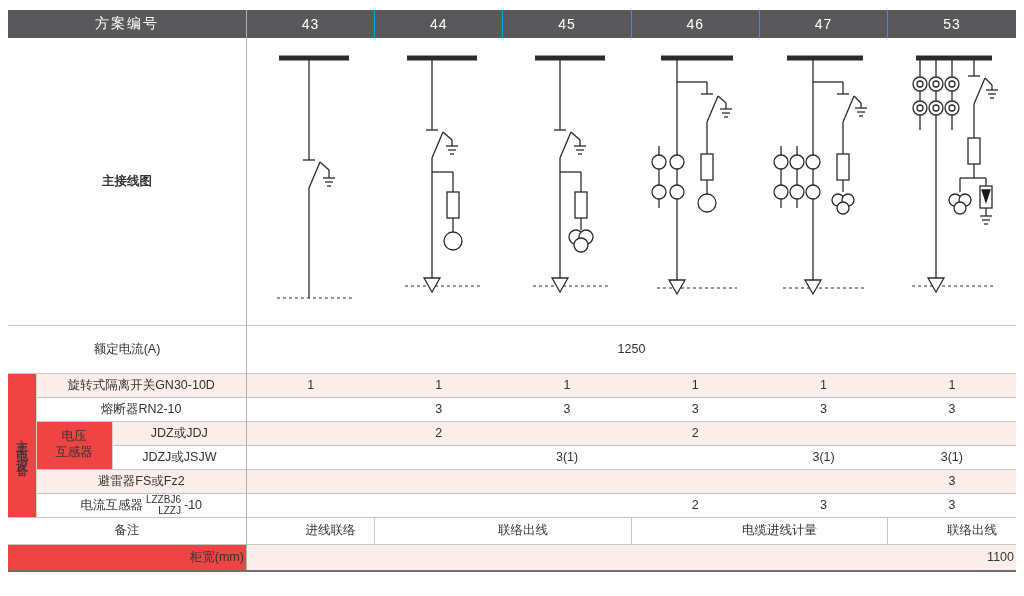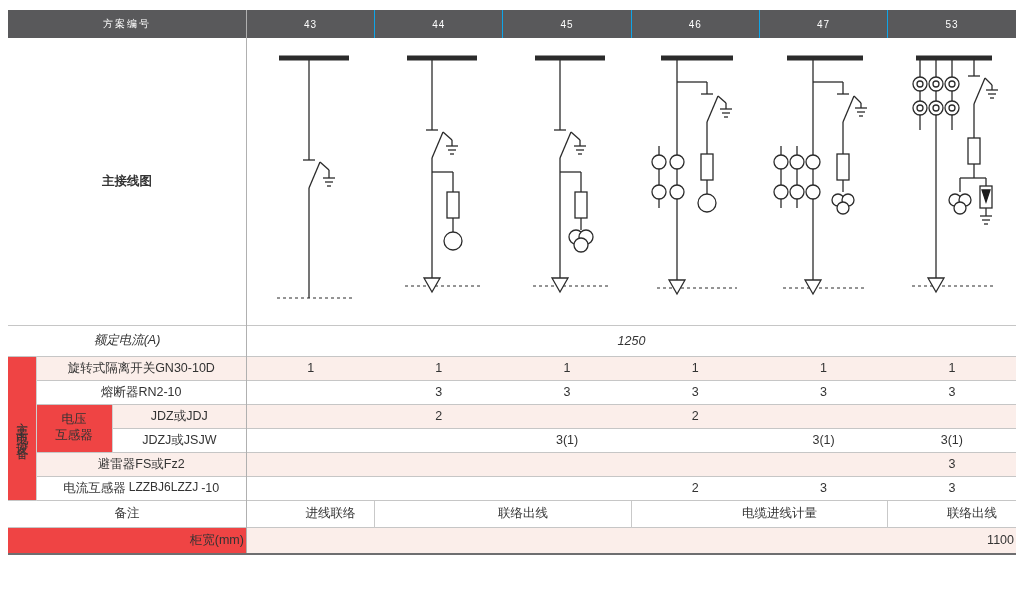--- a/index.html
+++ b/index.html
@@ -3,45 +3,45 @@
 <meta charset="utf-8">
 <style>
   * { box-sizing: border-box; margin: 0; padding: 0; }
   html,body { width: 1024px; height: 596px; background: #ffffff;
     font-family: "Liberation Sans", "DejaVu Sans", sans-serif; color: #333; }
   table { border-collapse: collapse; table-layout: fixed; width: 1008px;
     margin: 10px 8px 0 8px; border-bottom: 2px solid #6e6e70; }
   td { font-size: 12.5px; text-align: center; vertical-align: middle; overflow: hidden; padding: 0 2px; }
 
   
-  .head-row td { background: #59595b; color: #fff; height: 28px; font-size: 10px; letter-spacing: 2px; }
+  .head-row td { background: #59595b; color: #fff; height: 28px; font-size: 14px; letter-spacing: 2px; }
   .head-row td + td { border-left: 1px solid #0ea5e9; letter-spacing: 1px; text-align: center; }
 
   
   .r td { border-top: 1px solid #c6c6c6; }
 
   
   .lend { border-right: 1px solid #b0b0b0; }
   .subdiv { border-right: 1px solid #cfcfcf; }
 
   .diagram-row td { height: 287px; font-weight: bold; }
-  .rated-row td { height: 31px; font-style: italic; }
+  .rated-row td { height: 48px; }
   .equip td { height: 24px; }
   .remarks-row td { height: 27px; }
   .remarks-row td + td { border-left: 1px solid #c9c9c9; padding-left: 42px; }
   .cabinet-row td { height: 27px; text-align: right; }
 
   .pink td { background: #fbeeea; }
   .pink td.keep-white { background: #ef4444; }
 
   .vlabel span { writing-mode: vertical-rl; text-orientation: upright; letter-spacing: 5px; font-size: 12.5px; }
   .two-line { line-height: 1.25; }
 
   .ct-label { display: flex; align-items: center; justify-content: center; gap: 3px; }
-  .frac { display: flex; flex-direction: row; font-size: 12px; line-height: 1.1; text-align: center; }
+  .frac { display: flex; flex-direction: column; font-size: 10px; line-height: 1.1; text-align: right; }
 
   svg.diag { display: block; margin: 2px auto 0 auto; }
   svg.diag line, svg.diag polyline, svg.diag rect, svg.diag circle, svg.diag polygon {
     stroke: #2b2b2b; stroke-width: 1.3; fill: none; }
   svg.diag .bus { stroke-width: 5; }
   svg.diag .dash { stroke-dasharray: 3,3; stroke-width: 1; }
   svg.diag circle { fill: #fff; }
   svg.diag polygon.open { fill: #fff; }
   svg.diag polygon.fill { fill: #1a1a1a; stroke: #1a1a1a; }
 </style>

